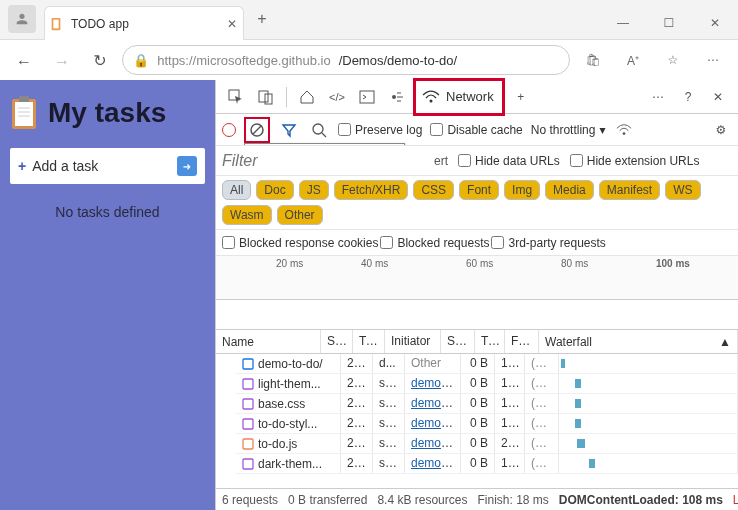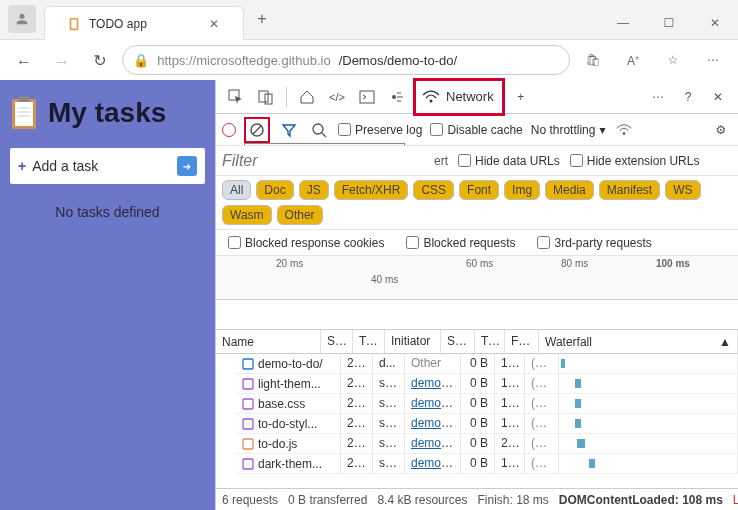--- a/index.html
+++ b/index.html
@@ -2,21 +2,21 @@
 <html><head>
 <meta charset="utf-8">
 <style>
 * { box-sizing: border-box; margin: 0; padding: 0; font-family: "Segoe UI", Arial, sans-serif; }
 body { width: 738px; height: 510px; background: #fff; overflow: hidden; font-size: 12px; color: #333; }
 
 
 .titlebar { height: 40px; display: flex; align-items: flex-end; background: #f3f3f3; border-bottom: 1px solid #ddd; }
 .avatar { width: 28px; height: 28px; margin: 0 8px 6px 8px; background: #ddd; border-radius: 4px; display: flex; align-items: center; justify-content: center; }
 .avatar svg { width: 16px; height: 16px; fill: #888; }
-.tab { height: 34px; background: #fff; border-radius: 6px 6px 0 0; padding: 0 22px; display: flex; align-items: center; gap: 8px; min-width: 200px; border: 1px solid #ddd; border-bottom: none; margin-bottom: -1px; }
+.tab { height: 34px; background: #fff; border-radius: 6px 6px 0 0; padding: 0 4px; display: flex; align-items: center; gap: 8px; min-width: 200px; border: 1px solid #ddd; border-bottom: none; margin-bottom: -1px; }
 .tab-favicon { width: 14px; height: 14px; }
 .tab-title { flex: 1; font-size: 12px; }
 .tab-close { width: 14px; height: 14px; display: flex; align-items: center; justify-content: center; color: #666; }
 .tab-new { width: 28px; height: 28px; margin: 0 4px 6px 4px; display: flex; align-items: center; justify-content: center; font-size: 16px; color: #666; }
 .win-controls { margin-left: auto; display: flex; }
 .win-btn { width: 46px; height: 32px; display: flex; align-items: center; justify-content: center; color: #666; }
 
 .addrbar { height: 40px; display: flex; align-items: center; padding: 0 8px; gap: 6px; background: #fff; }
 .nav-btn { width: 32px; height: 32px; display: flex; align-items: center; justify-content: center; color: #555; font-size: 16px; border-radius: 4px; }
 .url-box { flex: 1; height: 30px; border: 1px solid #ccc; border-radius: 15px; display: flex; align-items: center; padding: 0 10px; gap: 8px; font-size: 13px; color: #555; }
@@ -53,21 +53,21 @@
 .throttle { display: flex; align-items: center; gap: 4px; }
 
 .dt-filterbar { height: 30px; display: flex; align-items: center; padding: 0 6px; gap: 10px; border-bottom: 1px solid #e5e5e5; font-size: 12px; }
 .filter-input { width: 52px; border: none; font-size: 16px; color: #888; font-style: italic; outline: none; }
 .filter-hidden { color: #555; }
 
 .dt-typebar { padding: 4px 6px; display: flex; gap: 5px; border-bottom: 1px solid #e5e5e5; flex-wrap: wrap; }
 .type-btn { border: 1px solid #bbb; border-radius: 6px; padding: 2px 7px; font-size: 12px; color: #444; background: #eab308; }
 .type-btn.active { background: #d8dee6; }
 
-.dt-blockbar { height: 26px; display: flex; align-items: center; padding: 0 12px; gap: 22px; border-bottom: 1px solid #e5e5e5; font-size: 12px; }
+.dt-blockbar { height: 26px; display: flex; align-items: center; padding: 0 6px; gap: 2px; border-bottom: 1px solid #e5e5e5; font-size: 12px; }
 
 .dt-waterfall-ruler { height: 44px; border-bottom: 1px solid #ccc; display: flex; position: relative; background: #fafafa; }
 .ruler-tick { position: absolute; top: 2px; font-size: 10px; color: #666; }
 .dt-spacer-row { height: 30px; border-bottom: 1px solid #ccc; }
 
 .dt-grid { flex: 1; overflow: hidden; display: flex; flex-direction: column; }
 .grid-header { display: flex; height: 24px; border-bottom: 1px solid #ccc; font-size: 12px; color: #333; }
 .grid-header > div { padding: 4px 6px; border-right: 1px solid #e0e0e0; overflow: hidden; white-space: nowrap; text-overflow: ellipsis; }
 .grid-body { overflow-y: auto; padding-left: 20px; }
 .grid-row { display: flex; height: 20px; font-size: 12px; border-bottom: 1px solid #f0f0f0; }
@@ -283,21 +283,21 @@
           <span>Blocked requests</span>
         </label>
       <label class="chk">
           <input type="checkbox" style="">
           <span>3rd-party requests</span>
         </label>
     </div>
 
     <div class="dt-waterfall-ruler" id="ruler">
         <span class="ruler-tick" style="left: 60px;">20 ms</span>
-        <span class="ruler-tick" style="left: 155px; margin-top: 16px;">40 ms</span>
+        <span class="ruler-tick" style="left: 145px;">40 ms</span>
         <span class="ruler-tick" style="left: 250px;">60 ms</span>
         <span class="ruler-tick" style="left: 345px;">80 ms</span>
         <span class="ruler-tick" style="left: 440px; font-weight: bold;">100 ms</span>
       </div>
     <div class="dt-spacer-row"></div>
 
     <div class="dt-grid">
       <div class="grid-header">
         <div class="col-name">Name</div>
         <div class="col-status">St...</div>

